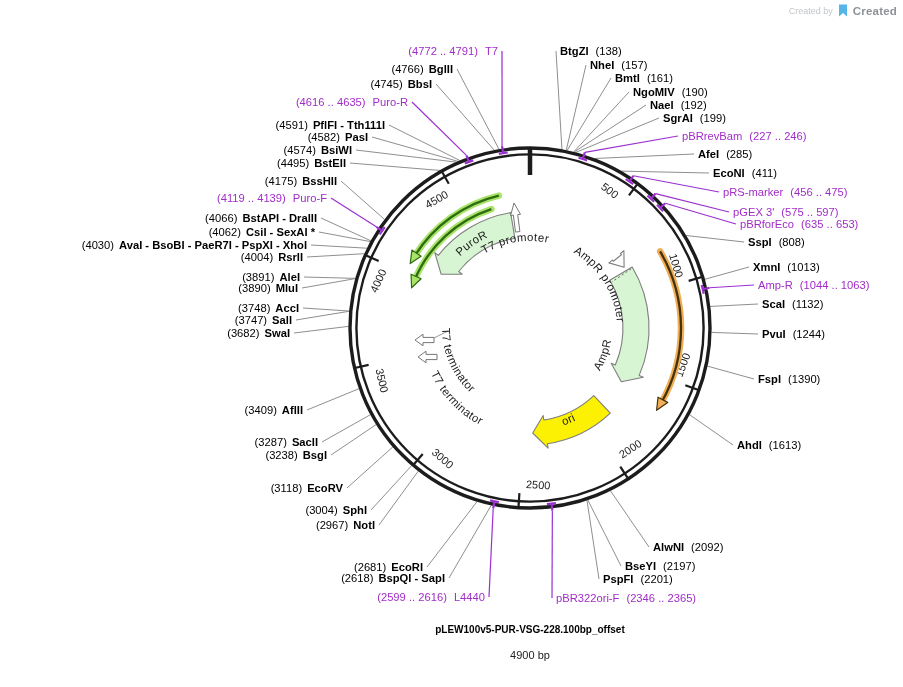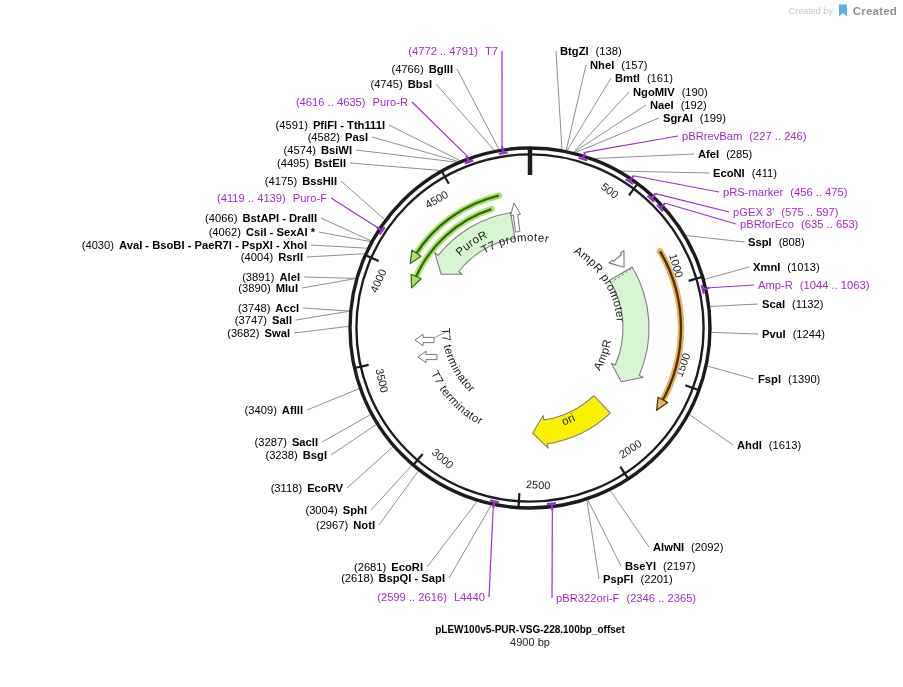--- a/index.html
+++ b/index.html
@@ -3,21 +3,21 @@
 <meta charset="utf-8">
 <style>
   html,body{margin:0;padding:0;background:#fff;}
   .stage{position:relative;width:903px;height:687px;background:#fff;overflow:hidden;
          font-family:"Liberation Sans",sans-serif;}
   .hdr{position:absolute;top:4px;right:6px;display:flex;align-items:center;gap:5px;}
   .hdr .cb{font-size:9px;color:#c2c6c9;}
   .hdr .bn{font-size:11.5px;color:#8d9298;font-weight:600;letter-spacing:.2px;}
   .ttl{position:absolute;left:230px;top:624px;width:600px;text-align:center;}
   .ttl .nm{font-size:10px;font-weight:700;color:#000;}
-  .ttl .sz{font-size:11px;color:#222;margin-top:1px;}
+  .ttl .sz{font-size:11px;color:#222;margin-top:14px;}
   svg text{user-select:none;}
 </style>
 </head>
 <body>
 
 <div class="stage">
   <div class="hdr">
     <span class="cb">Created by</span>
     <svg width="10" height="13" viewBox="0 0 10 13">
       <path d="M1,0.5 h8 v12 l-4,-3.4 l-4,3.4 z" fill="#56b4e9"></path>

